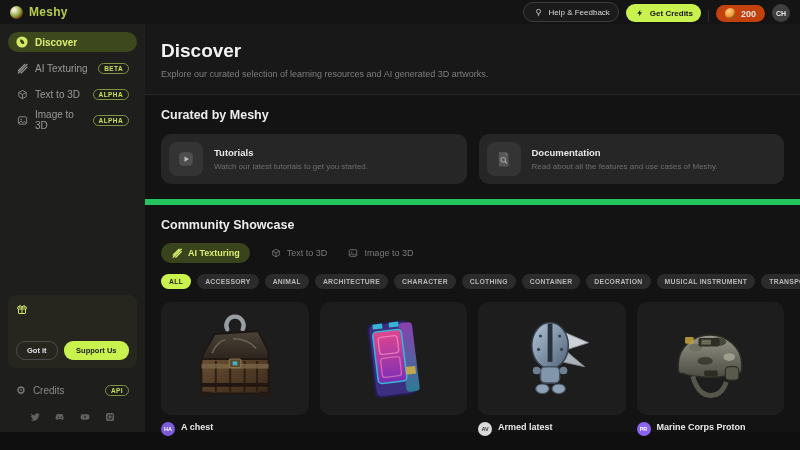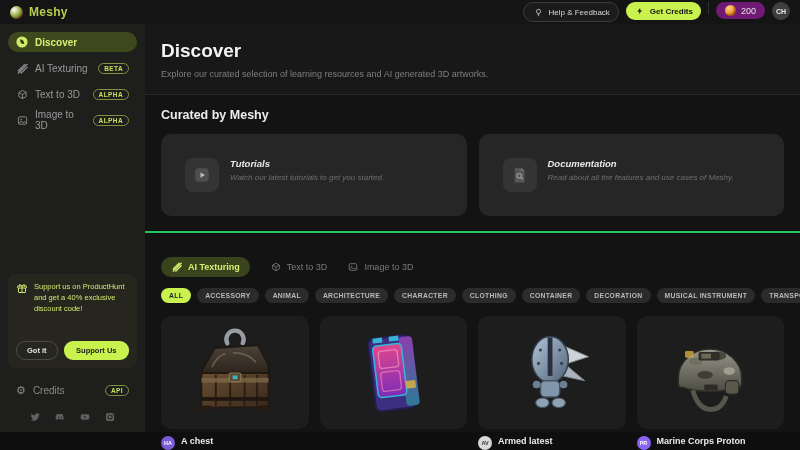--- a/index.html
+++ b/index.html
@@ -8,28 +8,28 @@
   .app { width:800px; height:432px; display:flex; flex-direction:column; }
 
   
   .topbar { height:24px; background:#141414; display:flex; align-items:center;
     padding:0 10px; flex:0 0 24px; }
   .logo { display:flex; align-items:center; gap:6px; }
   .logo-icon { width:13px; height:13px; border-radius:50%;
     background:radial-gradient(circle at 32% 30%, #f2ecd8 10%, #93ab42 48%, #54320f 88%);
     box-shadow:inset -1px -1px 1px rgba(120,20,20,.55); }
   .logo-text { color:#b9cc4e; font-size:12px; font-weight:800; letter-spacing:.3px; }
-  .topbar-right { margin-left:auto; display:flex; align-items:flex-start; gap:7px; }
+  .topbar-right { margin-left:auto; display:flex; align-items:flex-end; gap:7px; }
   .btn-outline { display:flex; align-items:center; gap:4px; border:1px solid #3d3d3d;
     border-radius:10px; padding:3px 8px; color:#d8d8d8; font-size:8px; background:#1b1b1b; cursor:pointer; }
   .btn-lime { display:flex; align-items:center; gap:4px; background:#c9f24f; border:none;
     border-radius:10px; padding:3px 8px; color:#161616; font-size:8px; font-weight:bold; cursor:pointer; }
   .top-divider { width:1px; height:12px; background:#333; }
-  .credits-pill { display:flex; align-items:center; gap:5px; background:#701a75;
-    border-radius:10px; padding:3px 9px; color:#e3e3e3; font-size:9px; }
+  .credits-pill { display:flex; align-items:center; gap:5px; background:#c2410c;
+    border-radius:10px; padding:3px 9px; color:#e3e3e3; font-size:9px;font-weight:bold; }
   .coin { width:11px; height:11px; border-radius:50%;
     background:radial-gradient(circle at 35% 28%, #ffd082, #ef9232 55%, #c3651c);
     box-shadow:inset -1.5px -1.5px 1px rgba(90,35,0,.5); }
   .avatar-top { width:18px; height:18px; border-radius:50%; background:#3f3f3f;
     color:#eaeaea; font-size:7px; font-weight:bold; display:flex; align-items:center;
     justify-content:center; cursor:pointer; }
 
   
   .shell { flex:1; display:flex; min-height:0; }
 
@@ -56,25 +56,25 @@
   .gear { font-size:11px; line-height:1; }
   .social-row { display:flex; justify-content:center; gap:15px; padding:4px 0 2px; }
   .social-row svg { cursor:pointer; }
 
   
   .main { flex:1; background:#131313; display:flex; flex-direction:column; min-width:0; }
   .main-header { background:#181818; padding:16px 16px 15px; border-bottom:1px solid #282828; }
   .h1 { color:#f2f2f2; font-size:19px; font-weight:800; }
   .subtitle { color:#7f7f7f; font-size:9px; margin-top:7px; }
   .section { padding:13px 16px 15px; }
-  .section.curated { border-bottom:2px solid #22c55e; }
+  .section.curated { border-bottom:6px solid #22c55e; }
   .h2 { color:#ededed; font-size:12.5px; font-weight:bold; }
   .curated-cards { display:flex; gap:12px; margin-top:12px; }
-  .curated-card { flex:1; background:#262626; border-radius:10px; padding:24px;
-    display:flex; align-items:flex-start; gap:11px; cursor:pointer;font-style:italic; }
+  .curated-card { flex:1; background:#262626; border-radius:10px; padding:8px;
+    display:flex; align-items:center; gap:11px; cursor:pointer; }
   .tile { width:34px; height:34px; border-radius:8px; background:#343434; flex:0 0 34px;
     display:flex; align-items:center; justify-content:center; }
   .cc-title { color:#e8e8e8; font-size:9.5px; font-weight:bold; }
   .cc-desc { color:#6f6f6f; font-size:8px; margin-top:4px; }
 
   .tabs { display:flex; align-items:center; gap:20px; margin-top:11px; }
   .tab { display:flex; align-items:center; gap:5px; font-size:9px; color:#7a7a7a; cursor:pointer; }
   .tab.active { background:#39431c; color:#d9ee72; font-weight:bold; border-radius:10px; padding:4px 10px; }
   .chips { display:flex; gap:6px; margin-top:11px; }
   .chip { background:#2b2b2b; color:#b9b9b9; font-size:6.8px; font-weight:bold;
@@ -176,21 +176,20 @@
 
       <div class="promo">
         <div class="promo-row">
           <span class="nav-icon">
             <svg width="12" height="12" viewBox="0 0 24 24" fill="none" stroke="#cfe86d" stroke-width="2">
               <rect x="3" y="8" width="18" height="4" rx="1"></rect>
               <path d="M5 12v8a1 1 0 0 0 1 1h12a1 1 0 0 0 1-1v-8M12 8v13"></path>
               <path d="M12 8c-5.5-6.5-9 1-4.5 0M12 8c5.5-6.5 9 1 4.5 0"></path>
             </svg>
           </span>
-          <span class="promo-text">Support us on ProductHunt and get a 40% exclusive discount code!</span>
         </div>
         <div class="promo-btns">
           <button class="btn-gotit">Got it</button>
           <button class="btn-support">Support Us</button>
         </div>
       </div>
 
       <div class="settings-row">
         <span class="gear">⚙</span>
         <span>Credits</span>
@@ -245,20 +244,21 @@
             </div>
             <div>
               <div class="cc-title">Documentation</div>
               <div class="cc-desc">Read about all the features and use cases of Meshy.</div>
             </div>
           </div>
         </div>
       </div>
 
       <div class="section">
+        <div class="h2">Community Showcase</div>
 
         <div class="tabs">
           <div class="tab active">
             <span class="nav-icon">
               <svg width="10" height="10" viewBox="0 0 12 12" stroke="#d9ee72" stroke-width="1.6" stroke-linecap="round">
                 <path d="M1.5 8.5 8.5 1.5M1.5 11 11 1.5M4.5 11 11 4.5"></path>
               </svg>
             </span>
             <span>AI Texturing</span>
           </div>

